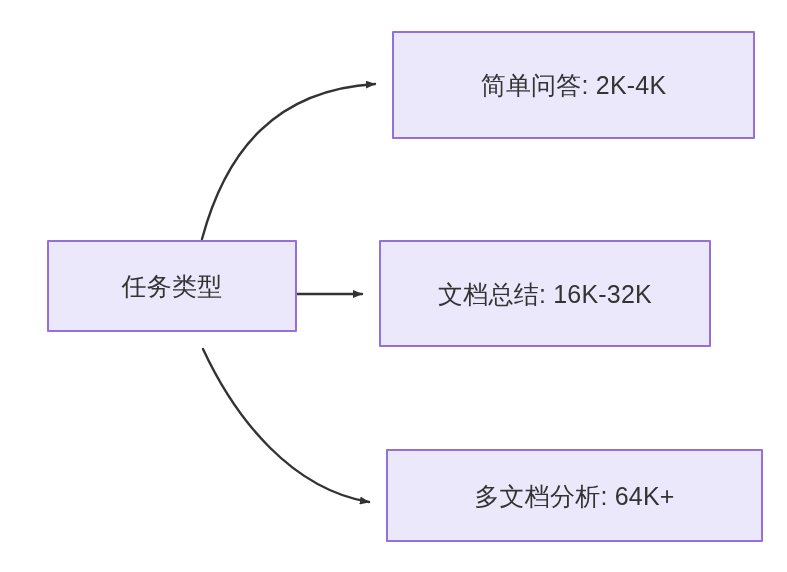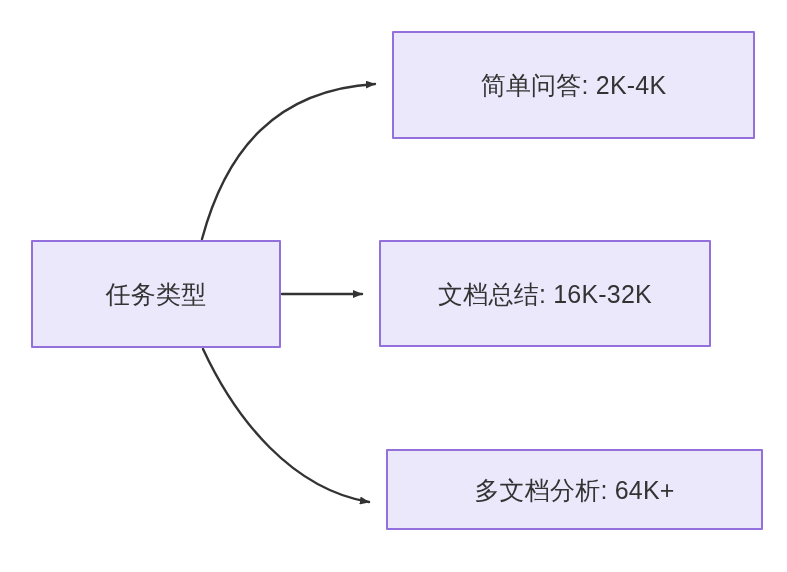--- a/index.html
+++ b/index.html
@@ -41,24 +41,24 @@
   }
   .node-label {
     font-size: 25px;
     line-height: 1.2;
     color: #333333;
     font-weight: 400;
     letter-spacing: 0.2px;
     white-space: nowrap;
   }
   
-  #node-root      { left: 31px;  top: 240px; width: 250px; height: 108px; }
+  #node-root      { left: 47px;  top: 240px; width: 250px; height: 92px; }
   #node-simple-qa { left: 392px; top: 31px;  width: 363px; height: 108px; }
   #node-doc-sum   { left: 379px; top: 240px; width: 332px; height: 107px; }
-  #node-multi-doc { left: 386px; top: 449px; width: 377px; height: 81px; }
+  #node-multi-doc { left: 386px; top: 449px; width: 377px; height: 93px; }
 </style>
 </head>
 <body>
 
 <div id="diagram">
 
   <svg id="edge-layer" viewBox="0 0 787 572" width="787" height="572" xmlns="http://www.w3.org/2000/svg">
     <defs>
       <marker id="arrowhead" markerWidth="10" markerHeight="8" refX="9.2" refY="4" orient="auto" markerUnits="userSpaceOnUse">
         <path d="M 0 0 L 10 4 L 0 8 z" fill="#333333"></path>

